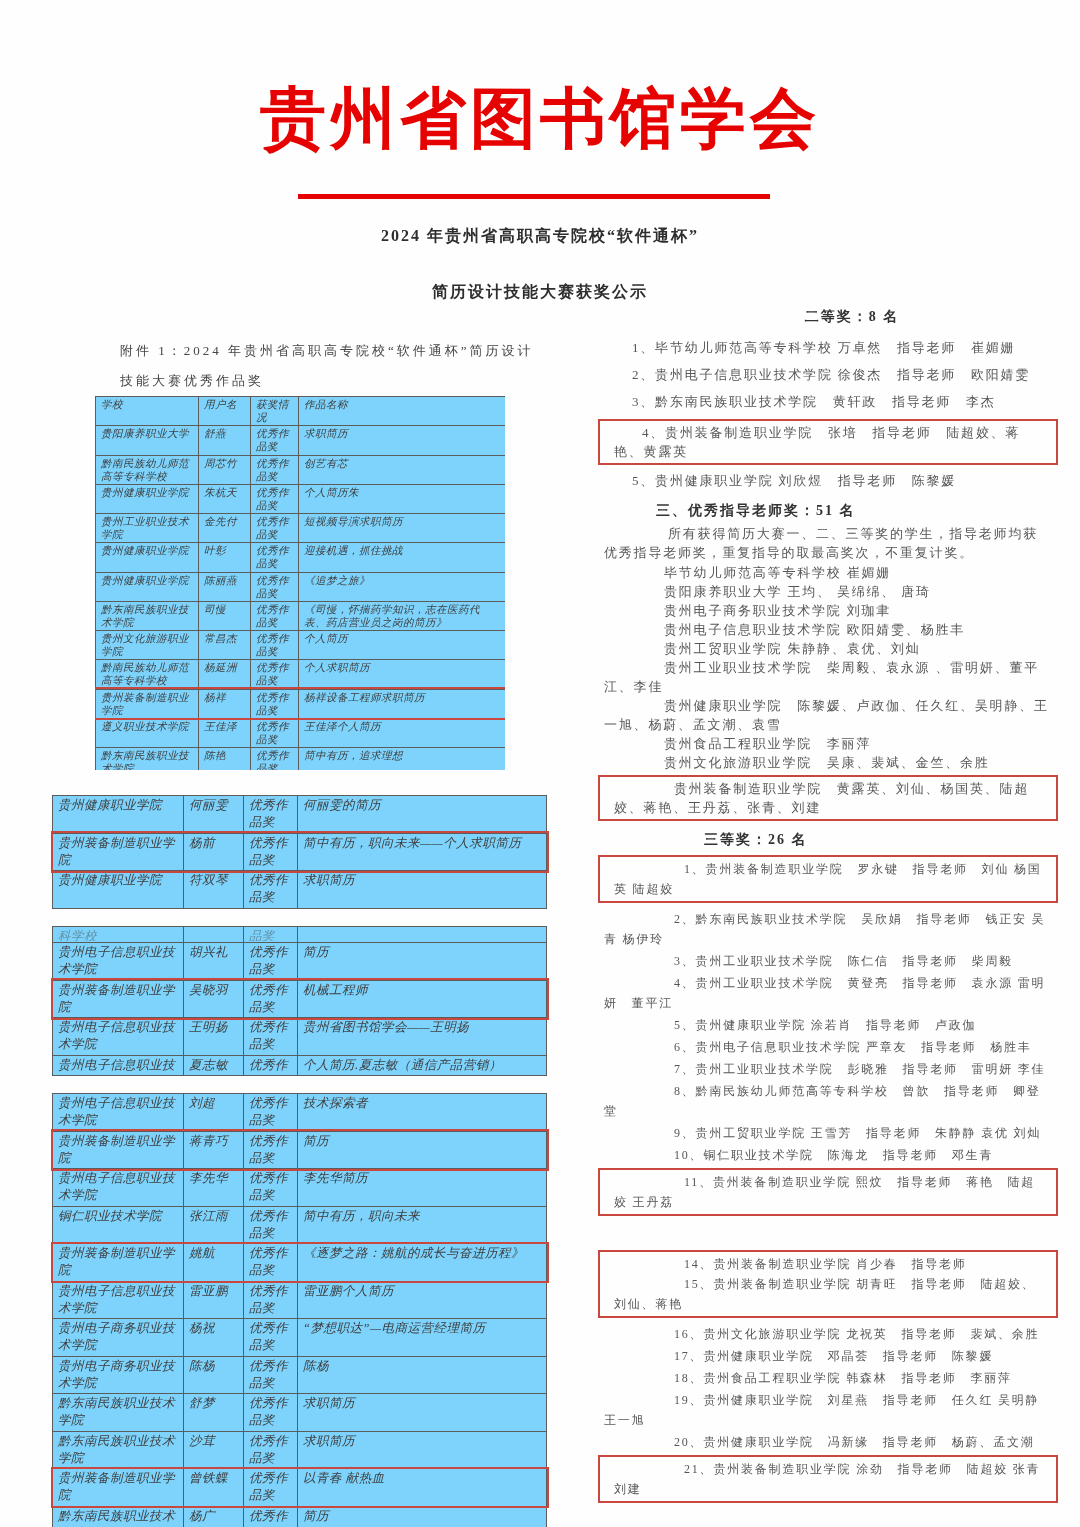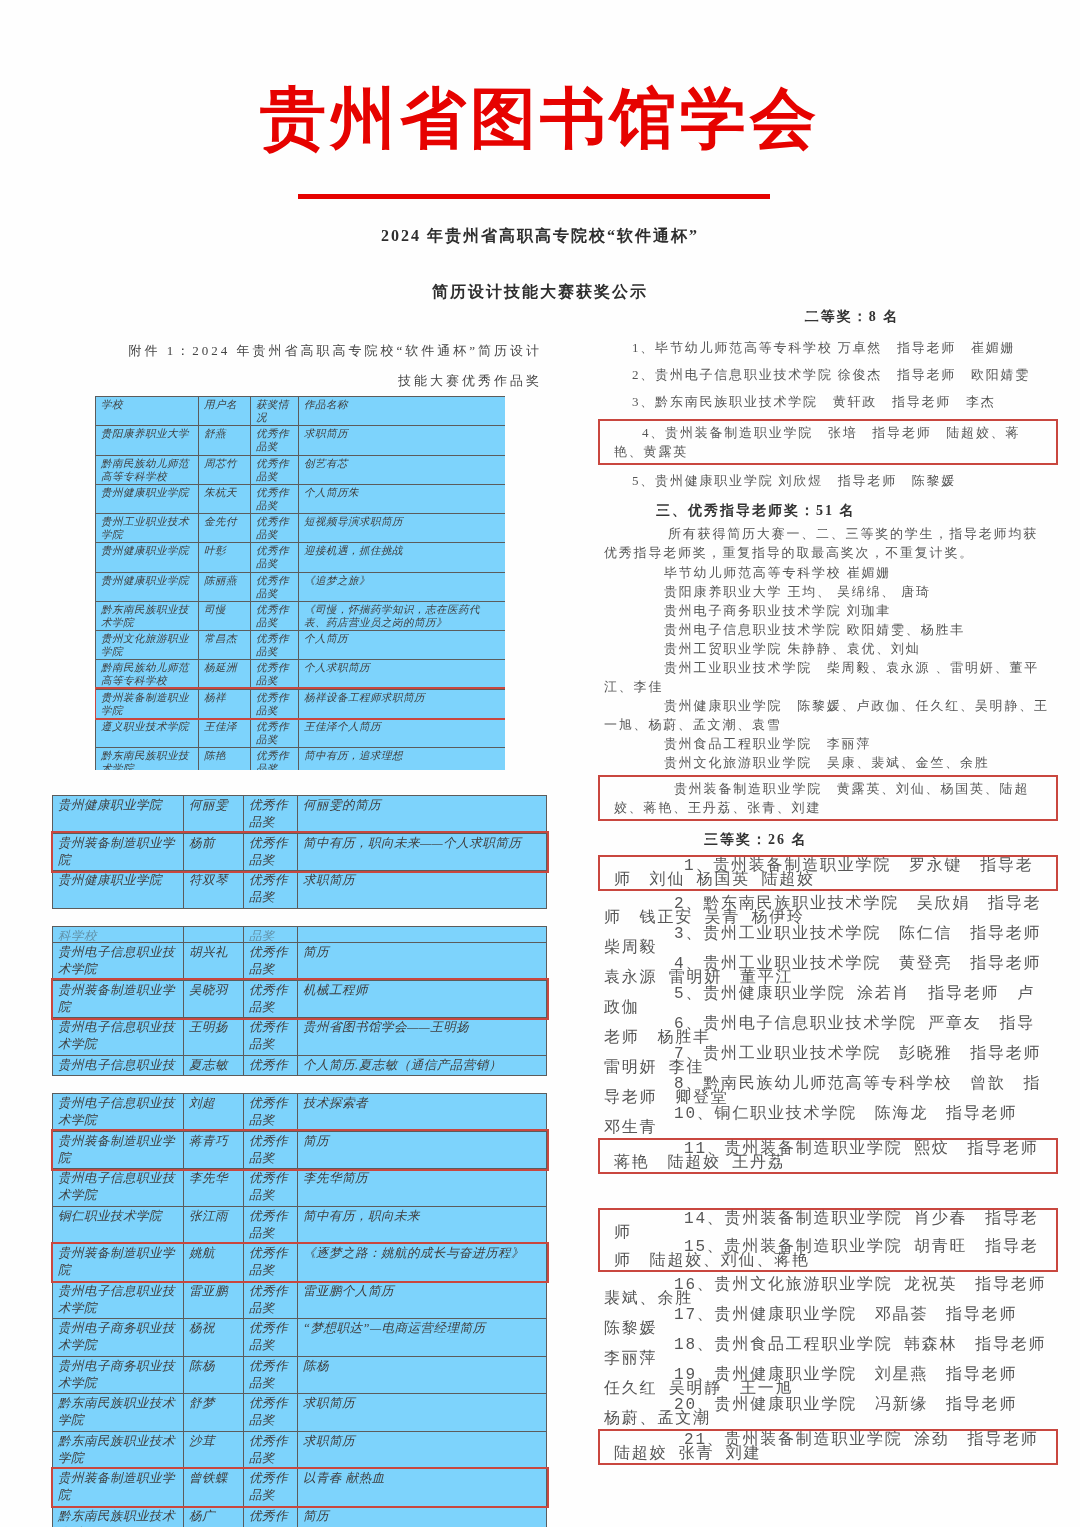--- a/index.html
+++ b/index.html
@@ -7,22 +7,22 @@
         overflow:hidden;font-family:"Liberation Serif","DejaVu Serif",serif;color:#3f3f3f;}
   
   .org-title{position:absolute;top:74px;left:0;width:100%;text-align:center;
              font-size:66px;font-weight:bold;color:#e60200;letter-spacing:4px;}
   .red-divider{position:absolute;top:194px;left:298px;width:472px;height:5px;background:#e60200;}
   .doc-title{position:absolute;left:0;width:100%;text-align:center;font-weight:bold;
              color:#2e2e2e;font-size:16px;letter-spacing:2px;}
   .doc-title.l1{top:226px;}
   .doc-title.l2{top:282px;}
   
-  .attachment{position:absolute;left:112px;top:336px;width:430px;font-size:13px;
-              line-height:30px;letter-spacing:3px;color:#454545;text-align:right;}
+  .attachment{position:absolute;left:120px;top:336px;width:430px;font-size:13px;
+              line-height:30px;letter-spacing:3px;color:#454545;}
   .tblock{position:absolute;}
   #t0{left:95px;top:396px;width:410px;max-height:374px;overflow:hidden;}
   #t1{left:52px;top:795px;width:494px;}
   #t2{left:52px;top:926px;width:494px;}
   #t3{left:52px;top:1093px;width:494px;}
   table.award{border-collapse:collapse;table-layout:fixed;width:100%;background:#7dd3fc;font-style:italic;}
   table.award td,table.award th{border:1px solid #5c5c5c;vertical-align:top;text-align:left;
               padding:1px 5px;font-weight:normal;letter-spacing:0.5px;color:#3e3e3e;
               overflow:hidden;}
   #t0 table{font-size:10.5px;line-height:1.25;}
@@ -38,21 +38,21 @@
   .rc{position:absolute;left:604px;top:308px;width:446px;color:#565656;letter-spacing:1.8px;}
   .rc p{margin:0;}
   .sec-heading{font-weight:bold;color:#333;font-size:14px;letter-spacing:2px;}
   #h-second{margin:0 0 12px 50px;text-align:center;}
   #h-teacher{margin:12px 0 4px 52px;}
   #h-third{margin:10px 0 6px 100px;}
   .p2{font-size:13px;line-height:19px;text-indent:28px;}
   .lst-second .entry{margin-bottom:8px;}
   .pt{font-size:13px;line-height:19px;text-indent:60px;}
   .pt.intro{text-indent:64px;margin-bottom:1px;}
-  .p3{font-size:16px;line-height:14px;text-indent:70px;font-family:Liberation Mono, monospace;}
+  .p3{font-size:12px;line-height:20px;text-indent:70px;}
   .lst-third .entry{margin-bottom:2px;}
   .entry.hl{border:2px solid #c9473f;padding:2px 14px;margin:3px -8px 6px -6px;}
   #third-b{margin-top:34px;}
 </style>
 </head>
 <body>
 
 <div class="page">
 
   <div class="org-title">贵州省图书馆学会</div>
@@ -648,20 +648,23 @@
         <div class="entry">
           <p class="p3">6、贵州电子信息职业技术学院 严章友　指导老师　杨胜丰</p>
         </div>
         <div class="entry">
           <p class="p3">7、贵州工业职业技术学院　彭晓雅　指导老师　雷明妍 李佳</p>
         </div>
         <div class="entry">
           <p class="p3">8、黔南民族幼儿师范高等专科学校　曾歆　指导老师　卿登堂</p>
         </div>
         <div class="entry">
+          <p class="p3">9、贵州工贸职业学院 王雪芳　指导老师　朱静静 袁优 刘灿</p>
+        </div>
+        <div class="entry">
           <p class="p3">10、铜仁职业技术学院　陈海龙　指导老师　邓生青</p>
         </div>
         <div class="entry hl">
           <p class="p3">11、贵州装备制造职业学院 熙炆　指导老师　蒋艳　陆超姣 王丹荔</p>
         </div>
       </div>
     <div class="lst-third" id="third-b">
         <div class="entry hl">
           <p class="p3">14、贵州装备制造职业学院 肖少春　指导老师</p>
           <p class="p3">15、贵州装备制造职业学院 胡青旺　指导老师　陆超姣、刘仙、蒋艳</p>

